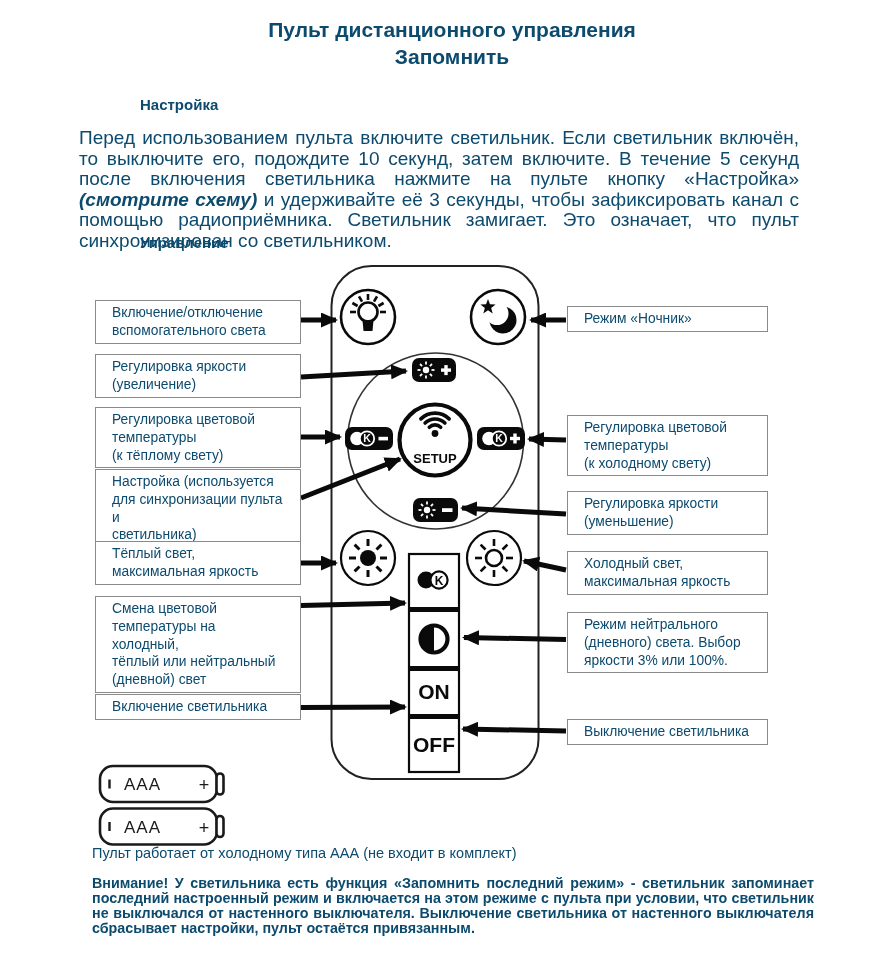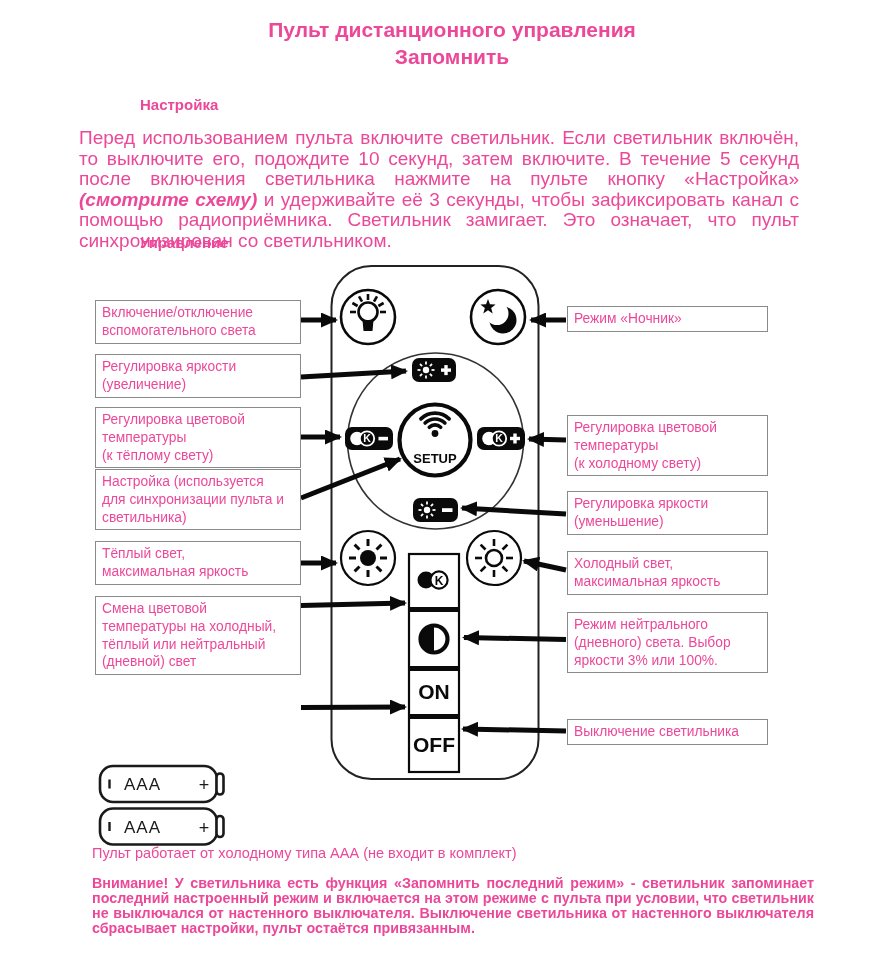--- a/index.html
+++ b/index.html
@@ -1,25 +1,25 @@
 <!DOCTYPE html>
 <html><head>
 <meta charset="utf-8">
 <style>
   html,body{margin:0;padding:0;background:#fff;}
   .page{position:relative;width:895px;height:970px;background:#fff;overflow:hidden;
-        font-family:"Liberation Sans",sans-serif;color:#ec4899;}
+        font-family:"Liberation Sans",sans-serif;color:#0c4a6e;}
   .title{position:absolute;left:92px;top:16px;width:720px;text-align:center;
          font-size:21px;font-weight:bold;line-height:27px;}
   .heading{position:absolute;left:92px;font-size:15px;font-weight:bold;margin-left:48px;}
   .para{position:absolute;left:79px;top:128px;width:720px;font-size:19px;
         line-height:20.6px;text-align:justify;margin:0;}
   .bi{font-weight:bold;font-style:italic;}
   .callout{position:absolute;background:#fff;border:1px solid #8a8a8a;
-           padding:3px 6px;font-size:13.8px;line-height:17.8px;
+           padding:3px 16px;font-size:13.8px;line-height:17.8px;
            white-space:pre-line;box-sizing:border-box;}
   .callout.left{left:95px;width:206px;}
   .callout.right{left:567px;width:201px;}
   .diagram-svg{position:absolute;left:0;top:0;width:895px;height:970px;}
   svg{font-family:"Liberation Sans",sans-serif;}
   .caption{position:absolute;left:92px;top:845px;width:720px;font-size:14.5px;}
   .warning{position:absolute;left:92px;top:876px;width:722px;font-size:14.3px;
            font-weight:bold;line-height:15px;text-align:justify;}
 </style>
 </head>
@@ -234,20 +234,21 @@
 (к тёплому свету)</div>
   <div class="callout left" style="top:469px">Настройка (используется
 для синхронизации пульта и
 светильника)</div>
   <div class="callout left" style="top:541px">Тёплый свет,
 максимальная яркость</div>
   <div class="callout left" style="top:596px">Смена цветовой
 температуры на холодный,
 тёплый или нейтральный
 (дневной) свет</div>
+  <div class="callout left" style="top:694px">Включение светильника</div>
 
   <div class="callout right" style="top:306px">Режим «Ночник»</div>
   <div class="callout right" style="top:415px">Регулировка цветовой
 температуры
 (к холодному свету)</div>
   <div class="callout right" style="top:491px">Регулировка яркости
 (уменьшение)</div>
   <div class="callout right" style="top:551px">Холодный свет,
 максимальная яркость</div>
   <div class="callout right" style="top:612px">Режим нейтрального

